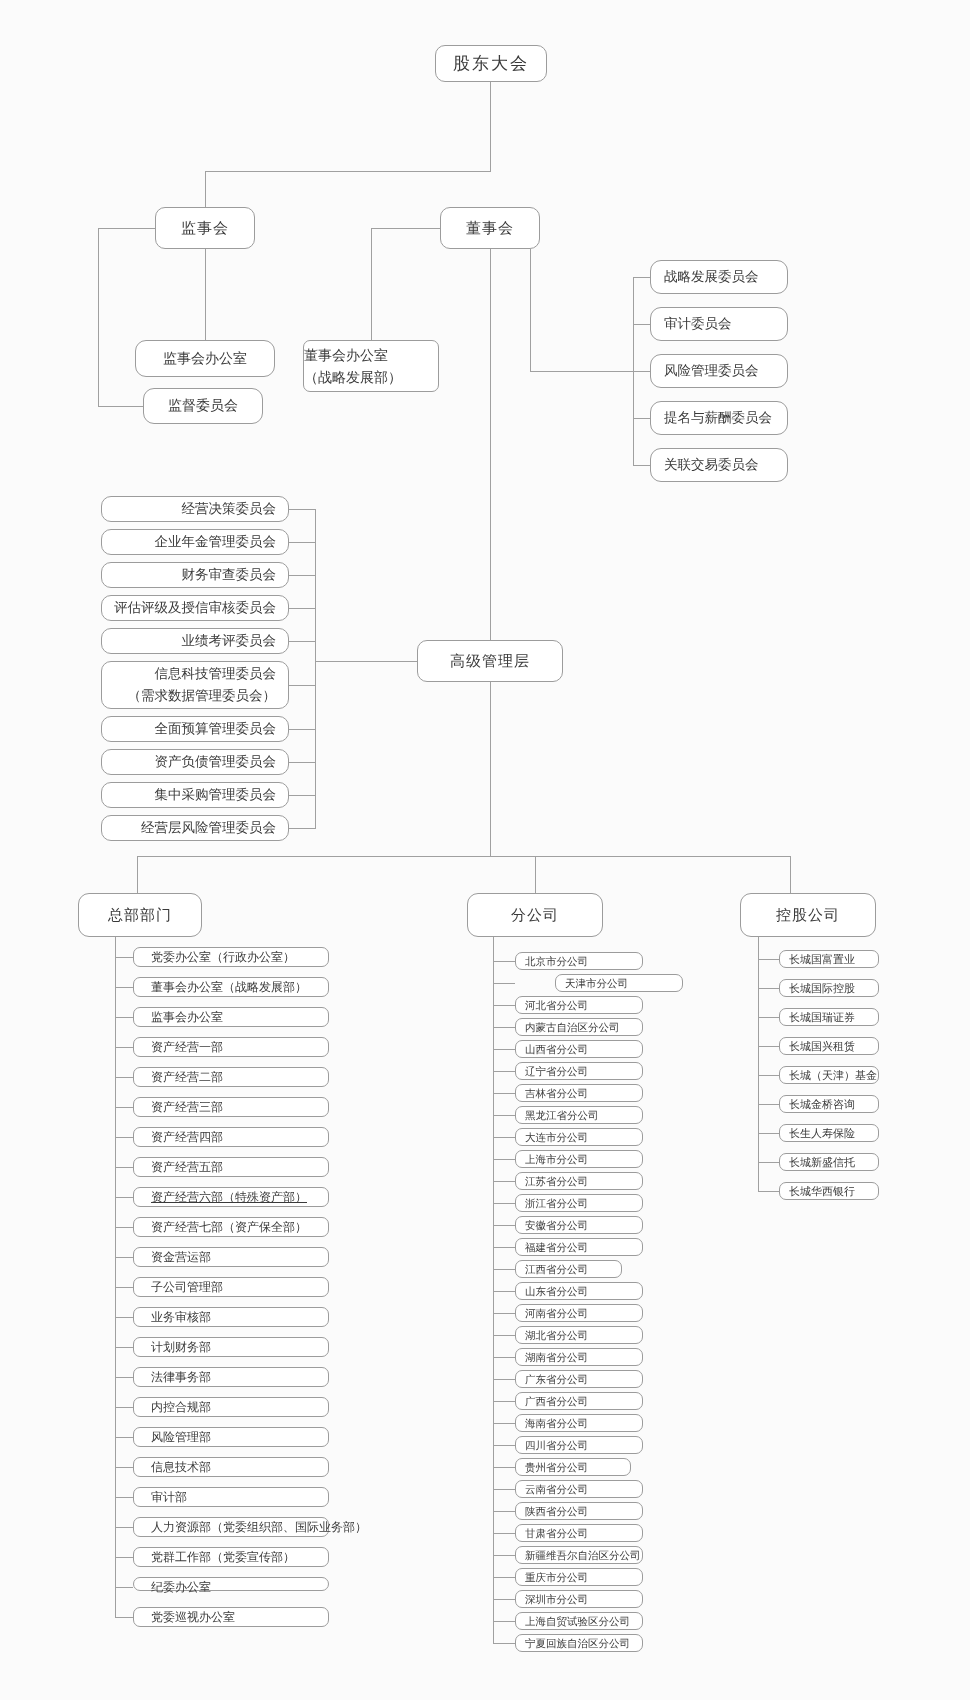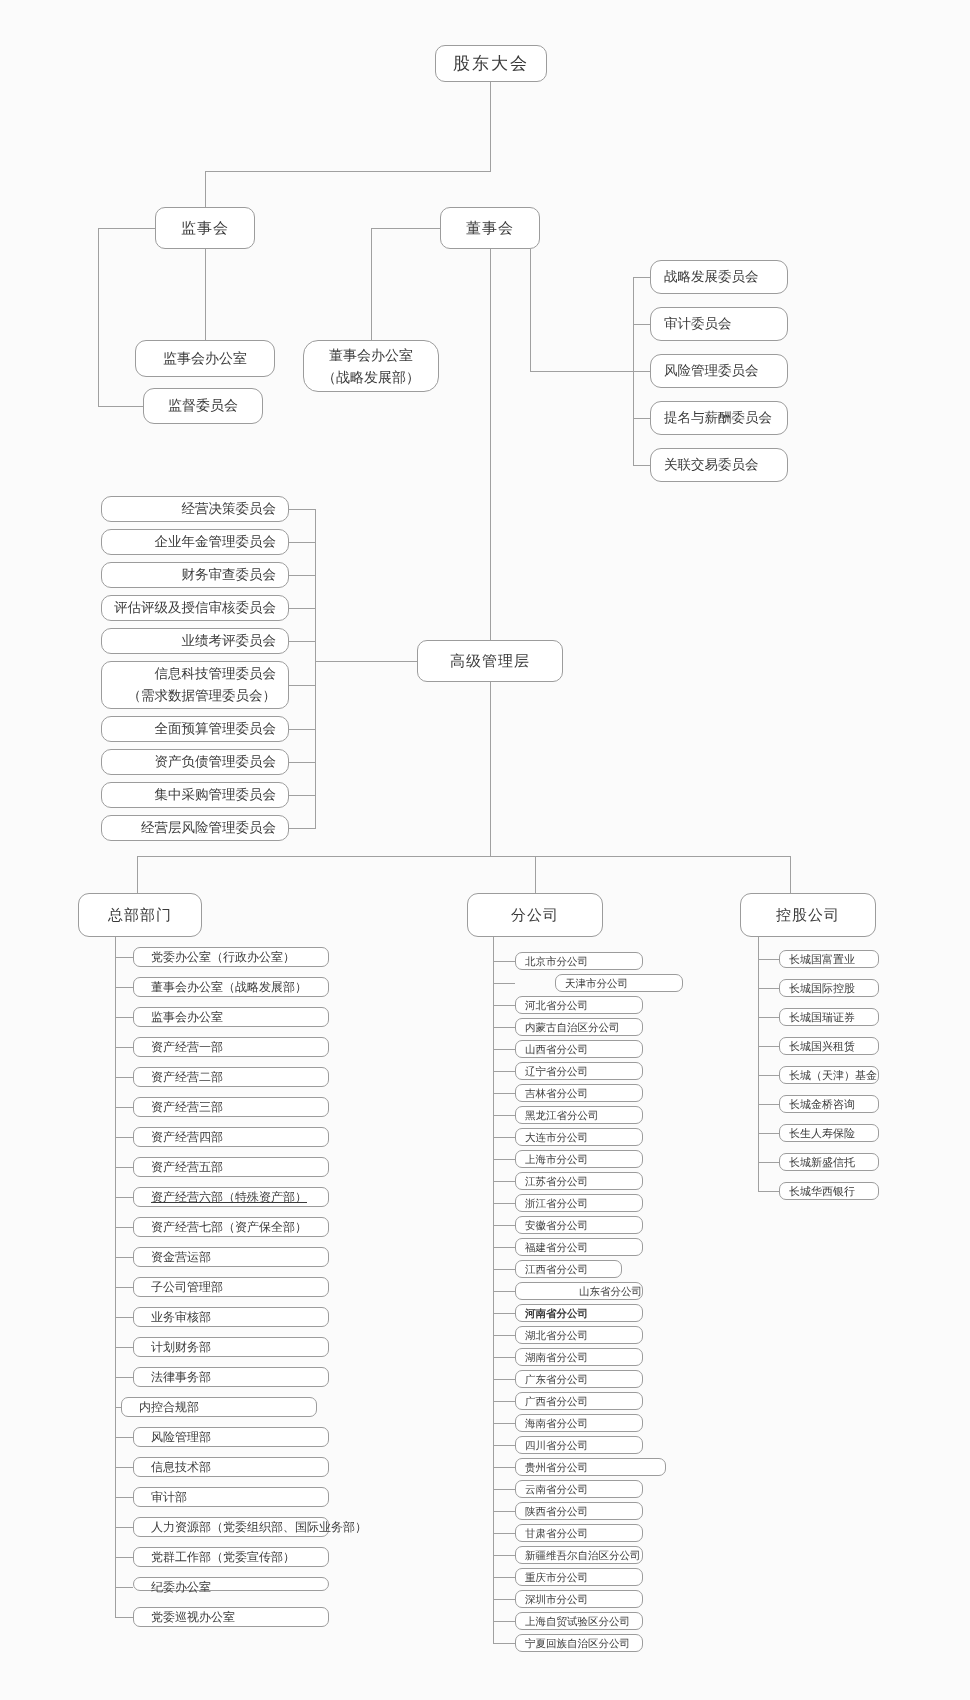--- a/index.html
+++ b/index.html
@@ -7,21 +7,21 @@
   .canvas{position:relative;width:970px;height:1700px;background:var(--bg,#fbfbfb);overflow:hidden;}
   .box{position:absolute;background:#fff;border:1px solid var(--border,#9c9c9c);
        color:var(--text,#3a3a3a);box-sizing:border-box;white-space:nowrap;}
   .flexc{display:flex;align-items:center;justify-content:center;}
   .hline,.vline{position:absolute;background:var(--line,#9c9c9c);}
   .hline{height:1px;}
   .vline{width:1px;}
   .root-box{border-radius:10px;font-size:17px;letter-spacing:2px;}
   .lvl2-box{border-radius:10px;font-size:15px;letter-spacing:1px;}
   .mid-box{border-radius:11px;font-size:14px;}
-  .office2{border-radius:15px;font-size:14px;text-align:center;line-height:22px;padding-top:3px;display:block;}
+  .office2{border-radius:7px;font-size:14px;line-height:22px;padding-top:3px;display:block;}
   .bcomm-item{border-radius:11px;font-size:13.5px;display:block;text-align:left;
               padding-left:13px;line-height:32px;}
   .mcomm-item{border-radius:10px;font-size:13.5px;display:block;text-align:right;
               padding-right:12px;line-height:24px;}
   .mcomm-item.double{line-height:22px;padding-top:1px;white-space:pre-line;}
   .hdr-box{border-radius:11px;font-size:15px;letter-spacing:1px;}
   .list-item{border-radius:7px;display:block;text-align:left;}
   .hq-item{font-size:12px;padding-left:17px;line-height:18px;}
   .br-item{font-size:10.5px;padding-left:9px;line-height:16px;}
   .hc-item{font-size:11px;padding-left:9px;line-height:16px;}
@@ -156,21 +156,21 @@
       <div class="box list-item hq-item" style="left: 133px; top: 1247px; width: 196px; height: 20px;">资金营运部</div>
       <div class="hline" style="left: 115px; top: 1287px; width: 18px;"></div>
       <div class="box list-item hq-item" style="left: 133px; top: 1277px; width: 196px; height: 20px;">子公司管理部</div>
       <div class="hline" style="left: 115px; top: 1317px; width: 18px;"></div>
       <div class="box list-item hq-item" style="left: 133px; top: 1307px; width: 196px; height: 20px;">业务审核部</div>
       <div class="hline" style="left: 115px; top: 1347px; width: 18px;"></div>
       <div class="box list-item hq-item" style="left: 133px; top: 1337px; width: 196px; height: 20px;">计划财务部</div>
       <div class="hline" style="left: 115px; top: 1377px; width: 18px;"></div>
       <div class="box list-item hq-item" style="left: 133px; top: 1367px; width: 196px; height: 20px;">法律事务部</div>
       <div class="hline" style="left: 115px; top: 1407px; width: 18px;"></div>
-      <div class="box list-item hq-item" style="left: 121px; top: 1397px; width: 196px; height: 20px;">内控合规部</div>
+      <div class="box list-item hq-item" style="left: 133px; top: 1397px; width: 196px; height: 20px;">内控合规部</div>
       <div class="hline" style="left: 115px; top: 1437px; width: 18px;"></div>
       <div class="box list-item hq-item" style="left: 133px; top: 1427px; width: 196px; height: 20px;">风险管理部</div>
       <div class="hline" style="left: 115px; top: 1467px; width: 18px;"></div>
       <div class="box list-item hq-item" style="left: 133px; top: 1457px; width: 196px; height: 20px;">信息技术部</div>
       <div class="hline" style="left: 115px; top: 1497px; width: 18px;"></div>
       <div class="box list-item hq-item" style="left: 133px; top: 1487px; width: 196px; height: 20px;">审计部</div>
       <div class="hline" style="left: 115px; top: 1527px; width: 18px;"></div>
       <div class="box list-item hq-item" style="left: 133px; top: 1517px; width: 196px; height: 20px;">人力资源部（党委组织部、国际业务部）</div>
       <div class="hline" style="left: 115px; top: 1557px; width: 18px;"></div>
       <div class="box list-item hq-item" style="left: 133px; top: 1547px; width: 196px; height: 20px;">党群工作部（党委宣传部）</div>
@@ -204,37 +204,37 @@
       <div class="box list-item br-item" style="left: 515px; top: 1172px; width: 128px; height: 18px;">江苏省分公司</div>
       <div class="hline" style="left: 493px; top: 1203px; width: 22px;"></div>
       <div class="box list-item br-item" style="left: 515px; top: 1194px; width: 128px; height: 18px;">浙江省分公司</div>
       <div class="hline" style="left: 493px; top: 1225px; width: 22px;"></div>
       <div class="box list-item br-item" style="left: 515px; top: 1216px; width: 128px; height: 18px;">安徽省分公司</div>
       <div class="hline" style="left: 493px; top: 1247px; width: 22px;"></div>
       <div class="box list-item br-item" style="left: 515px; top: 1238px; width: 128px; height: 18px;">福建省分公司</div>
       <div class="hline" style="left: 493px; top: 1269px; width: 22px;"></div>
       <div class="box list-item br-item" style="left: 515px; top: 1260px; width: 107px; height: 18px;">江西省分公司</div>
       <div class="hline" style="left: 493px; top: 1291px; width: 22px;"></div>
-      <div class="box list-item br-item" style="left: 515px; top: 1282px; width: 128px; height: 18px; text-align: right;">山东省分公司</div>
+      <div class="box list-item br-item" style="left: 515px; top: 1282px; width: 128px; height: 18px;">山东省分公司</div>
       <div class="hline" style="left: 493px; top: 1313px; width: 22px;"></div>
-      <div class="box list-item br-item" style="left: 515px; top: 1304px; width: 128px; height: 18px; font-weight: bold;">河南省分公司</div>
+      <div class="box list-item br-item" style="left: 515px; top: 1304px; width: 128px; height: 18px;">河南省分公司</div>
       <div class="hline" style="left: 493px; top: 1335px; width: 22px;"></div>
       <div class="box list-item br-item" style="left: 515px; top: 1326px; width: 128px; height: 18px;">湖北省分公司</div>
       <div class="hline" style="left: 493px; top: 1357px; width: 22px;"></div>
       <div class="box list-item br-item" style="left: 515px; top: 1348px; width: 128px; height: 18px;">湖南省分公司</div>
       <div class="hline" style="left: 493px; top: 1379px; width: 22px;"></div>
       <div class="box list-item br-item" style="left: 515px; top: 1370px; width: 128px; height: 18px;">广东省分公司</div>
       <div class="hline" style="left: 493px; top: 1401px; width: 22px;"></div>
       <div class="box list-item br-item" style="left: 515px; top: 1392px; width: 128px; height: 18px;">广西省分公司</div>
       <div class="hline" style="left: 493px; top: 1423px; width: 22px;"></div>
       <div class="box list-item br-item" style="left: 515px; top: 1414px; width: 128px; height: 18px;">海南省分公司</div>
       <div class="hline" style="left: 493px; top: 1445px; width: 22px;"></div>
       <div class="box list-item br-item" style="left: 515px; top: 1436px; width: 128px; height: 18px;">四川省分公司</div>
       <div class="hline" style="left: 493px; top: 1467px; width: 22px;"></div>
-      <div class="box list-item br-item" style="left: 515px; top: 1458px; width: 151px; height: 18px;">贵州省分公司</div>
+      <div class="box list-item br-item" style="left: 515px; top: 1458px; width: 116px; height: 18px;">贵州省分公司</div>
       <div class="hline" style="left: 493px; top: 1489px; width: 22px;"></div>
       <div class="box list-item br-item" style="left: 515px; top: 1480px; width: 128px; height: 18px;">云南省分公司</div>
       <div class="hline" style="left: 493px; top: 1511px; width: 22px;"></div>
       <div class="box list-item br-item" style="left: 515px; top: 1502px; width: 128px; height: 18px;">陕西省分公司</div>
       <div class="hline" style="left: 493px; top: 1533px; width: 22px;"></div>
       <div class="box list-item br-item" style="left: 515px; top: 1524px; width: 128px; height: 18px;">甘肃省分公司</div>
       <div class="hline" style="left: 493px; top: 1555px; width: 22px;"></div>
       <div class="box list-item br-item" style="left: 515px; top: 1546px; width: 128px; height: 18px;">新疆维吾尔自治区分公司</div>
       <div class="hline" style="left: 493px; top: 1577px; width: 22px;"></div>
       <div class="box list-item br-item" style="left: 515px; top: 1568px; width: 128px; height: 18px;">重庆市分公司</div>

